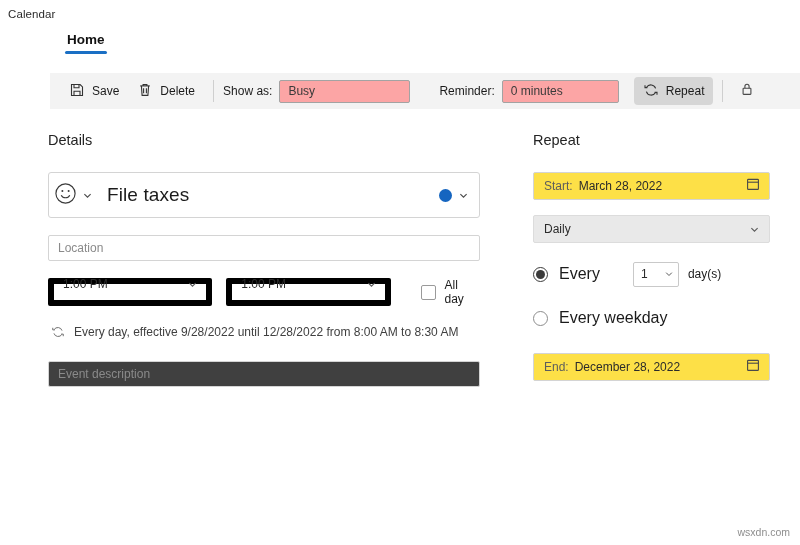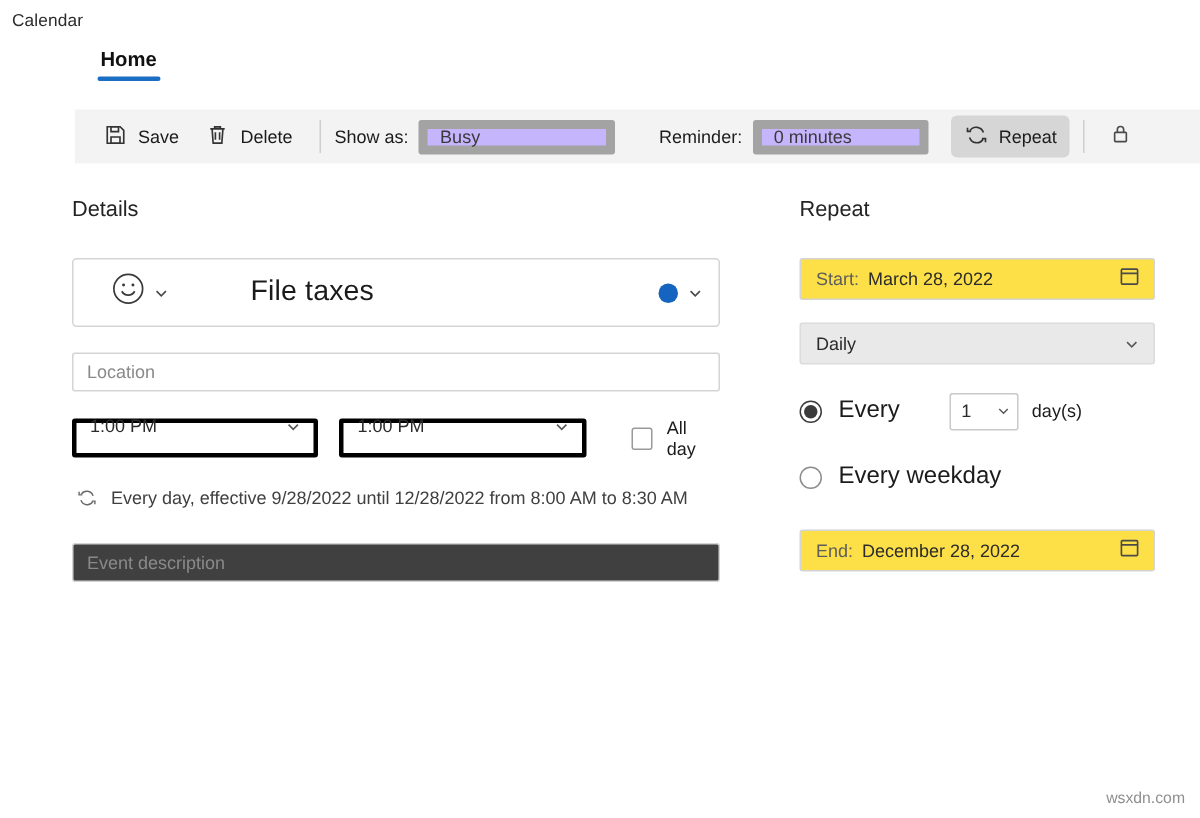--- a/index.html
+++ b/index.html
@@ -79,22 +79,22 @@
     background: #cfcfcf;
     margin: 0 9px;
   }
   .rb-field-label {
     font-size: 12px; color: #1b1b1b;
     white-space: nowrap;
     margin-right: 7px;
   }
   .rb-input {
     height: 23px;
-    background: #c4b5fd;
-    border: 6px solid #a3a3a3;
+    background: #fca5a5;
+    border: 1px solid #a3a3a3;
     border-radius: 2px;
     display: flex; align-items: center;
     padding: 0 8px;
     font-size: 12px;
     color: #3a3a3a;
   }
   .rb-input.show-as { width: 131px; }
   .rb-input.reminder { width: 117px; }
   .rb-icon-btn {
     width: 30px; height: 28px;
@@ -120,22 +120,21 @@
   }
 
   
   .title-field {
     margin-top: 24px;
     height: 46px;
     border: 1px solid #d4d4d4;
     border-radius: 3px;
     background: #ffffff;
     display: flex; align-items: center;
-    padding: 0 10px 0 24px;
-    gap: 40px;
+    padding: 0 10px 0 4px;
   }
   .emoji-btn {
     display: flex; align-items: center; gap: 4px;
     cursor: default;
   }
   .event-title {
     flex: 1;
     margin-left: 14px;
     font-size: 19px;
     color: #1b1b1b;
@@ -164,21 +163,21 @@
     color: #8a8a8a;
   }
 
   .time-row {
     margin-top: 17px;
     display: flex; align-items: center;
     gap: 14px;
   }
   .time-select {
     width: 166px; height: 26px;
-    border: 3px solid #000000;
+    border: 6px solid #000000;
     border-radius: 2px;
     background: #ffffff;
     display: flex; align-items: center; justify-content: space-between;
     padding: 0 8px 16px 9px;
     font-size: 12px;
     color: #2b2b2b;
     cursor: default;
   }
   .allday-wrap {
     display: flex; align-items: center; gap: 9px;

